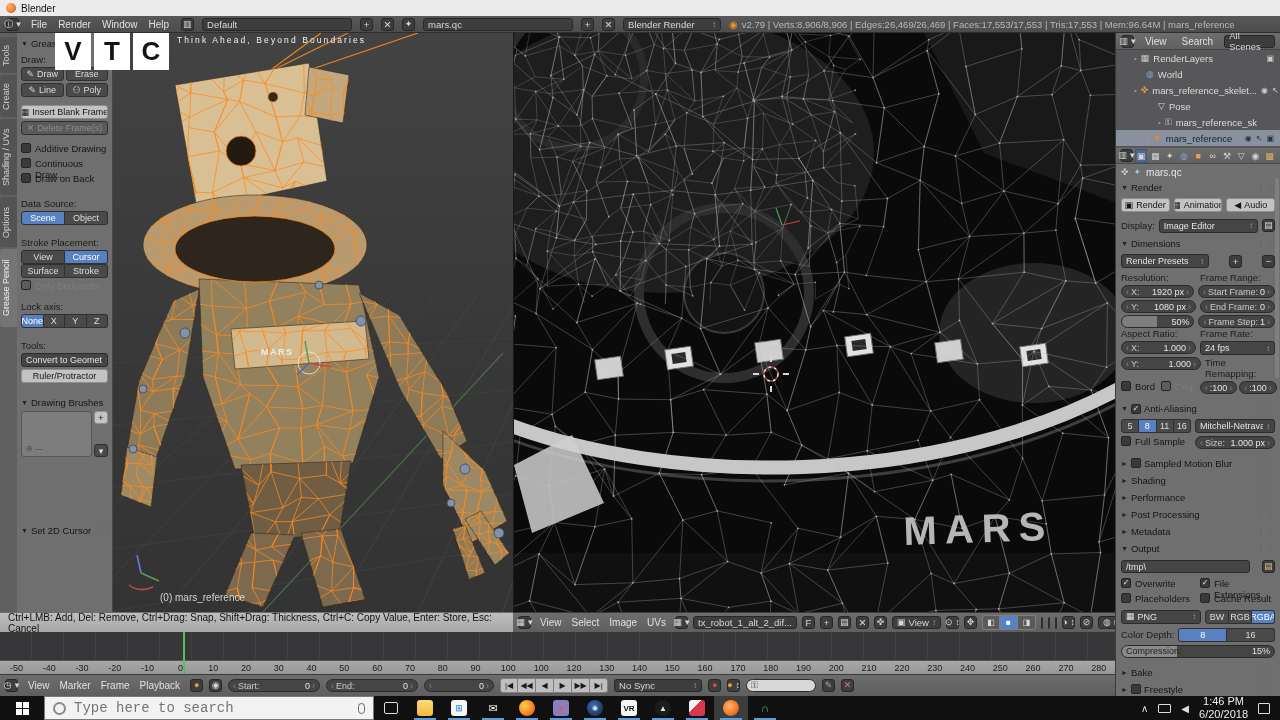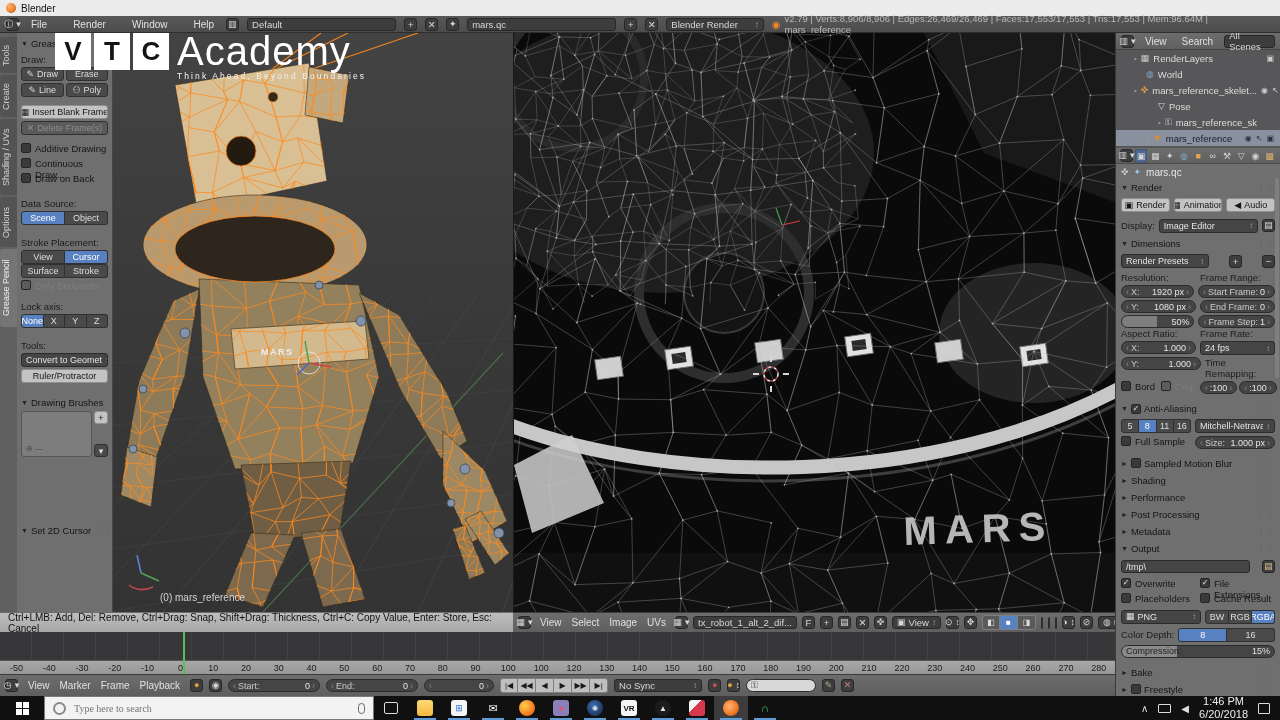--- a/index.html
+++ b/index.html
@@ -96,21 +96,21 @@
   .two>*{flex:1}
   .dotline{margin-left:auto;color:#5e5e5e;font-size:8px;letter-spacing:1px}
   #props .scroll{position:absolute;right:1px;top:30px;width:4px;height:200px;background:#8a8a8a;border-radius:2px;opacity:.6}
 
   
   #taskbar{left:0;top:696px;width:1280px;height:24px;background:#101010;display:flex;align-items:center}
   #startbtn{width:44px;height:24px;display:flex;align-items:center;justify-content:center}
   .wingrid{display:grid;grid-template-columns:6px 6px;grid-template-rows:6px 6px;gap:1px}
   .wingrid div{background:#fff}
   #searchbox{width:330px;height:24px;background:#f3f3f3;display:flex;align-items:center;gap:8px;padding:0 8px;border:1px solid #7a7a7a}
-  #searchbox input{flex:1;border:none;outline:none;background:transparent;font-size:10px;color:#333;font-family:Liberation Serif, serif}
+  #searchbox input{flex:1;border:none;outline:none;background:transparent;font-size:14px;color:#333;font-family:Liberation Mono, monospace}
   .cortana{width:13px;height:13px;border:2px solid #8a8a8a;border-radius:50%}
   .mic{width:7px;height:11px;border:1.5px solid #666;border-radius:4px;position:relative}
   .tapp{width:34px;height:24px;display:flex;align-items:center;justify-content:center;position:relative}
   .tapp.active{background:#3c3c3c}
   .tapp .under{position:absolute;bottom:0;left:6px;right:6px;height:2px;background:#5f9bd4}
   .ticon{width:16px;height:16px;display:flex;align-items:center;justify-content:center;font-size:11px;border-radius:3px}
   #tray{margin-left:auto;display:flex;align-items:center;gap:10px;padding-right:10px;color:#eee}
   #clock{font-size:11px;text-align:center;line-height:1.15}
   .trayglyph{font-size:10px;color:#ddd}
   .monitor{width:13px;height:9px;border:1.5px solid #ddd;border-radius:1px}
@@ -124,21 +124,21 @@
   <div class="abs" id="titlebar">
     <span class="blogo"></span>
     <span>Blender</span>
   </div>
 
   <div class="abs" id="infobar">
     <span class="chip sq">
         <span class="icn">ⓘ</span>
         <span class="icn">▾</span>
       </span>
-    <span style="display:flex;gap:18px">
+    <span style="display:flex;gap:3px">
 
     <span class="menu-item">File</span>
         <span class="menu-item">Render</span>
         <span class="menu-item">Window</span>
         <span class="menu-item">Help</span>
       </span>
     <span class="chip sq">
         <span class="icn">▥</span>
       </span>
     <span class="chip" style="width:150px">
@@ -442,21 +442,20 @@
   </div>
   <div class="abs" id="objlabel">(0) mars_reference</div>
 
   <div class="abs" id="watermark">
     <div class="boxes">
       <span class="wbox">V</span>
       <span class="wbox">T</span>
       <span class="wbox">C</span>
     </div>
     <div>
-      <div class="word">Academy</div>
       <div class="tag">Think Ahead, Beyond Boundaries</div>
     </div>
   </div>
 
   <div class="abs" id="uvedit">
     <svg id="uvsvg" width="602" height="579">
         <rect x="0" y="0" width="602" height="579" fill="#0a0a0a"></rect>
         <ellipse cx="150" cy="120" rx="210" ry="140" fill="#1e1e1e"></ellipse>
         <polygon points="410,0 602,0 602,170 470,120" fill="#191919"></polygon>
         <circle cx="210" cy="260" r="85" fill="none" stroke="#2e2e2e" stroke-width="10"></circle>

